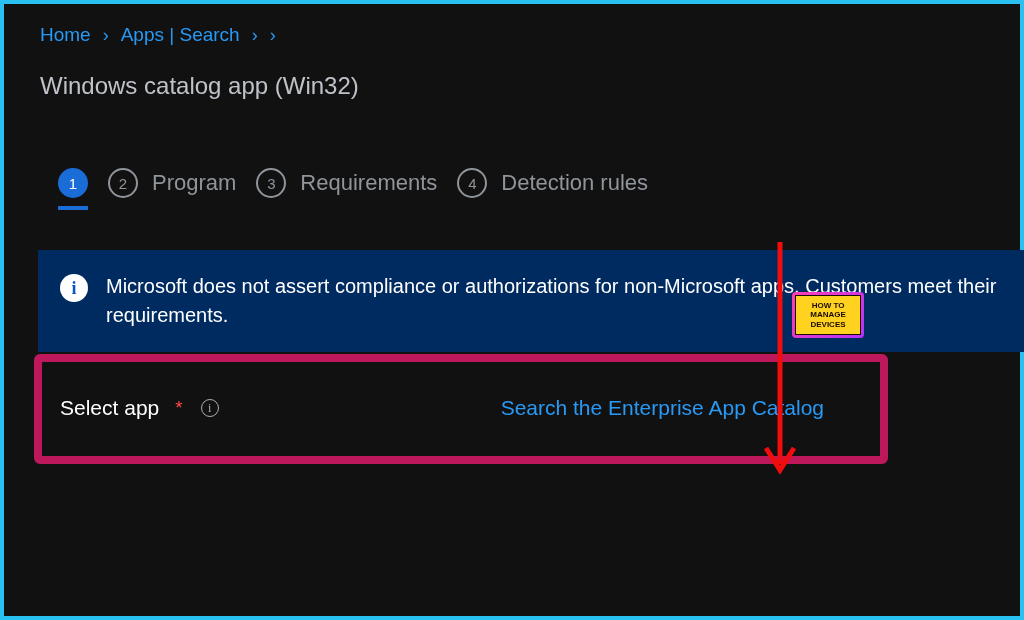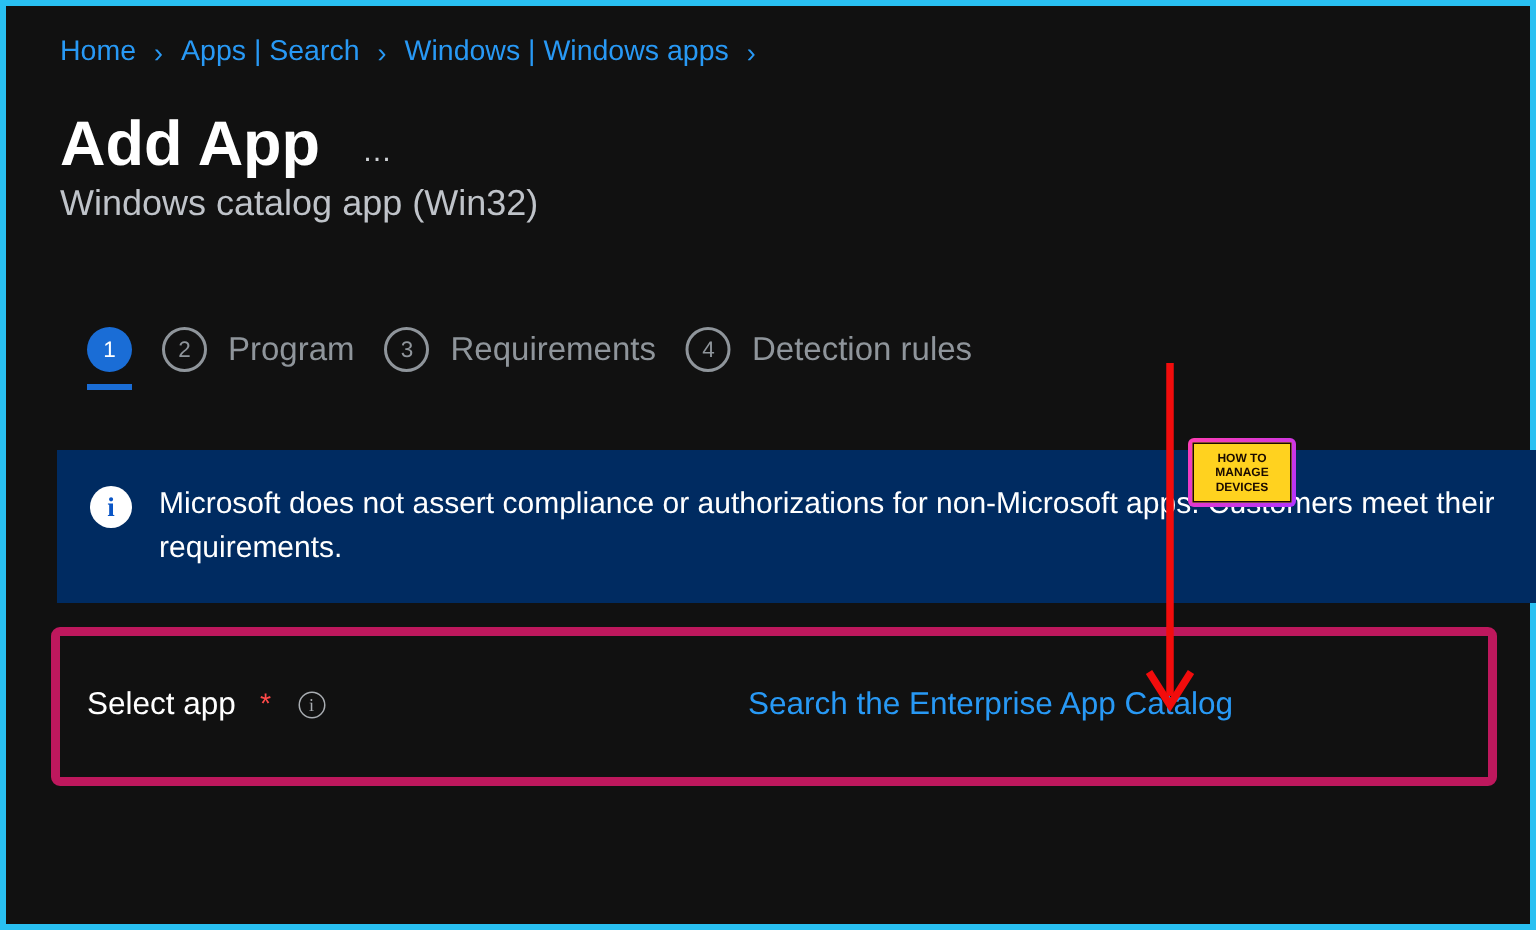--- a/index.html
+++ b/index.html
@@ -132,28 +132,28 @@
     flex-shrink: 0;
     margin-top: 2px;
     font-family: Georgia, serif;
   }
   .info-text {
     color: #ffffff;
     font-size: 20px;
     line-height: 1.45;
   }
   .select-row {
-    margin-top: 16px;
-    border: 6px solid #be185d;
+    margin-top: 2px;
+    border: 8px solid #be185d;
     border-radius: 6px;
     padding: 34px 18px 36px 18px;
     display: flex;
     align-items: center;
     gap: 14px;
-    width: 964px;
+    width: 854px;
     margin-left: -6px;
   }
   .select-label {
     color: #ffffff;
     font-size: 21px;
   }
   .required-star {
     color: #ff4a4a;
     font-size: 19px;
     margin-left: 2px;
@@ -217,28 +217,23 @@
 </head>
 <body>
 
 <div class="main-panel">
 
   <div class="breadcrumb">
     <a>Home</a>
     <span class="sep">›</span>
     <a>Apps | Search</a>
     <span class="sep">›</span>
-    <a>Windows | Windows apps</a>
     <span class="sep">›</span>
   </div>
 
-  <div class="page-title-row">
-    <div class="page-title">Add App</div>
-    <div class="more-dots">…</div>
-  </div>
   <div class="subtitle">Windows catalog app (Win32)</div>
 
   <div class="tabs">
     <div class="tab active">
       <div class="tab-circle active">1</div>
     </div>
     <div class="tab inactive">
       <div class="tab-circle inactive">2</div>
       <div class="tab-label">Program</div>
     </div>

